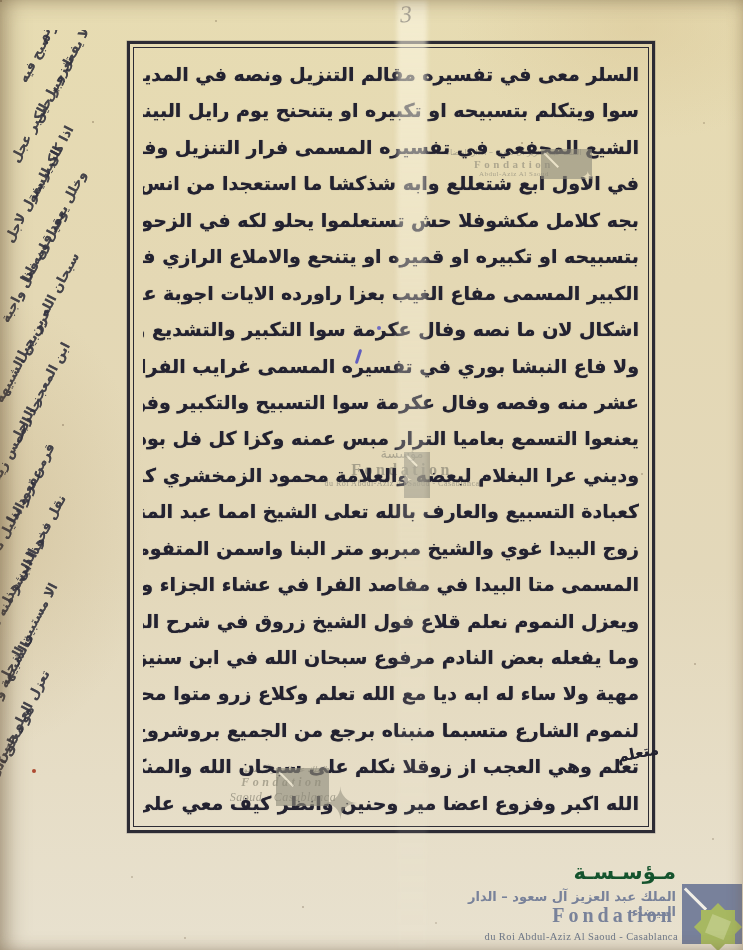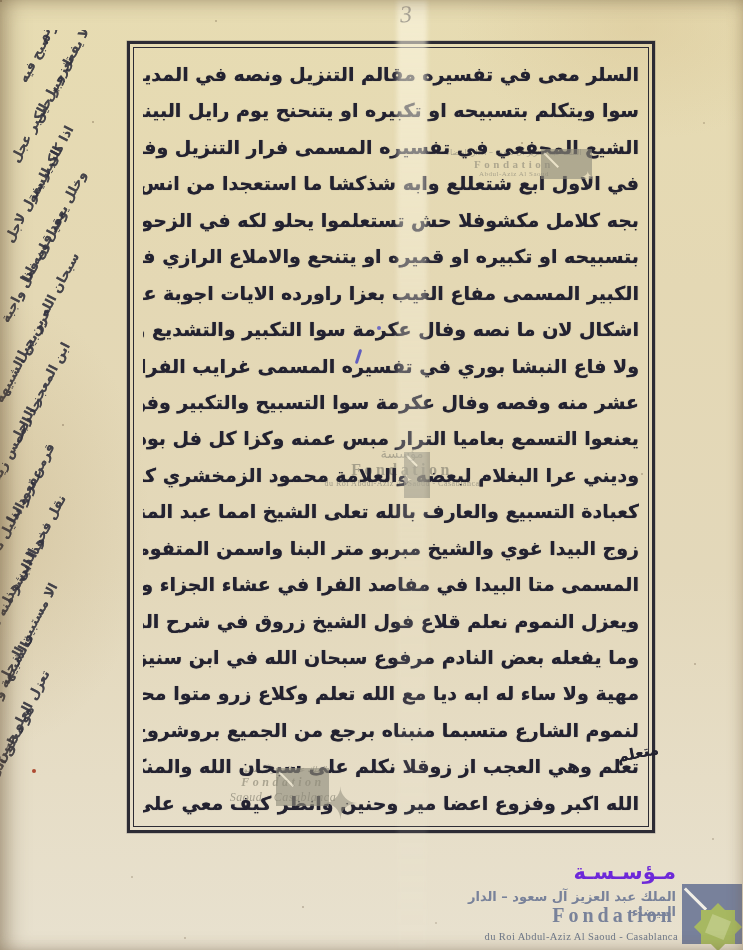--- a/index.html
+++ b/index.html
@@ -80,21 +80,21 @@
     font-family:"DejaVu Sans",sans-serif;
   }
   .wm-star-outline{
     position:absolute;z-index:3;color:rgba(143,140,124,.55);
     font-size:44px;line-height:44px;font-family:"DejaVu Sans",sans-serif;
   }
   
   .flogo{position:absolute;left:440px;top:858px;width:303px;height:92px;z-index:4;}
   .flogo .ar1{
     position:absolute;right:67px;top:2px;direction:rtl;
-    font-weight:700;font-size:21px;color:#6d28d9;letter-spacing:1px;
+    font-weight:700;font-size:21px;color:#14532d;letter-spacing:1px;
   }
   .flogo .ar2{
     position:absolute;right:67px;top:31px;direction:rtl;
     font-weight:700;font-size:13px;color:#79829a;
   }
   .flogo .fr1{
     position:absolute;right:67px;top:46px;
     font-family:"Liberation Serif",serif;font-weight:700;font-size:20px;
     letter-spacing:4px;color:#79829a;
   }

